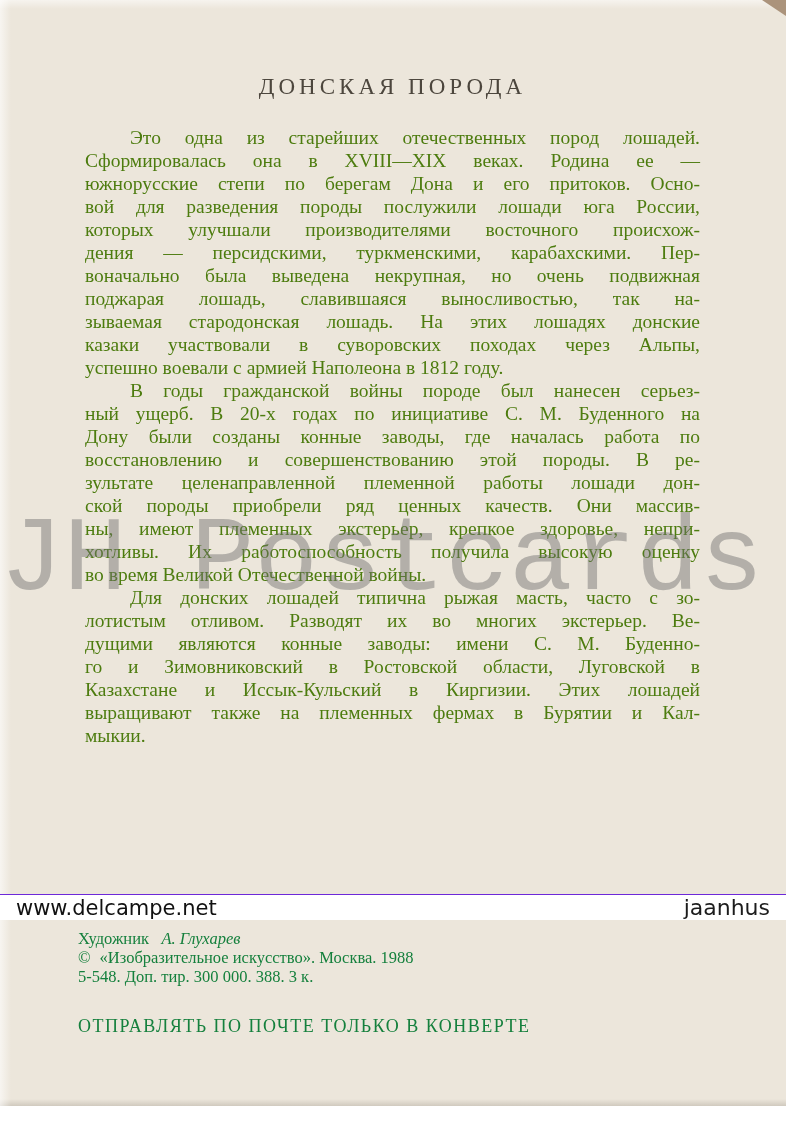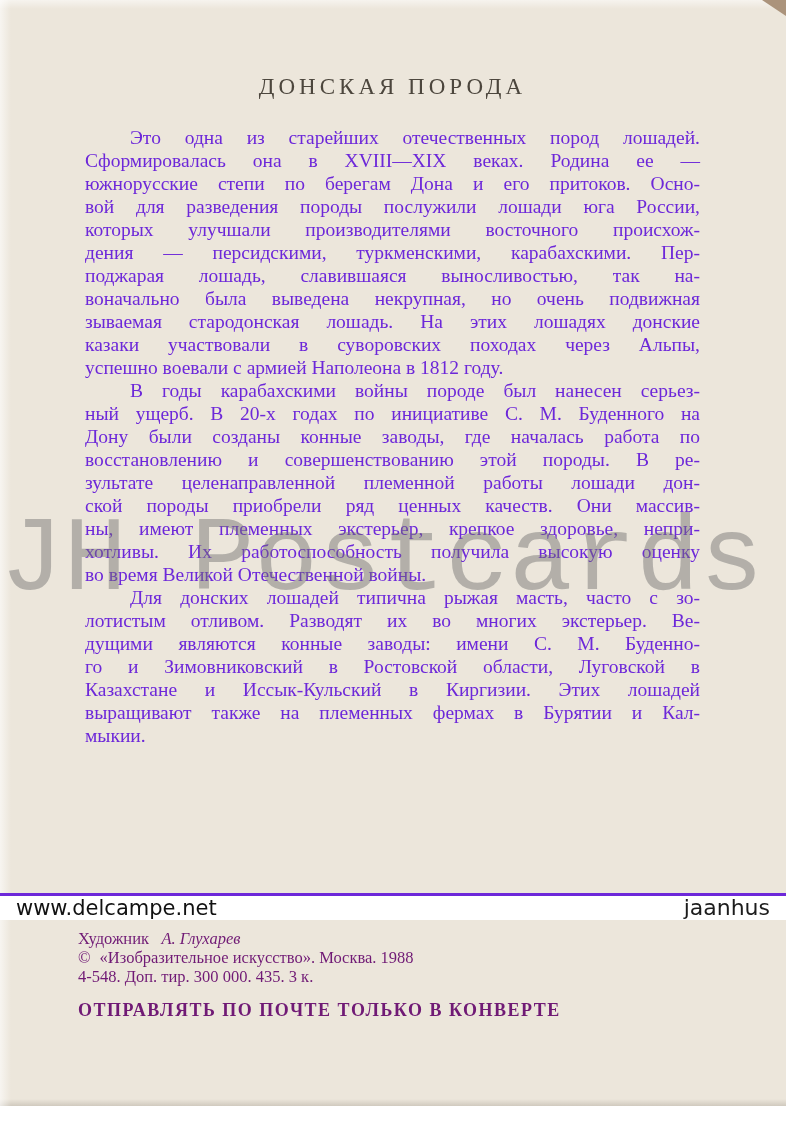--- a/index.html
+++ b/index.html
@@ -15,42 +15,42 @@
       linear-gradient(180deg, rgba(0,0,0,0) calc(100% - 7px), rgba(110,102,90,.22) 100%),
       #ece6db;}
   .corner-tear{position:absolute;top:0;right:0;width:24px;height:16px;
     background:#ab937b;clip-path:polygon(0 0,100% 0,100% 100%);}
 
   
   .title{position:absolute;left:85px;width:615px;top:74px;text-align:center;
     font-size:23px;letter-spacing:4px;color:#4c463d;white-space:nowrap;}
 
   
-  .text-block{position:absolute;left:85px;top:126px;width:615px;color:#6d28d9;}
+  .text-block{position:absolute;left:85px;top:126px;width:615px;color:#4d7c0f;}
   .line{height:23px;line-height:23px;font-size:19.5px;white-space:nowrap;overflow:visible;}
   .j{text-align:justify;text-align-last:justify;white-space:normal;}
   .f{text-indent:45px;}
   .e{text-align:center;text-align-last:left;}
 
   
   .watermark{position:absolute;left:0;top:506px;width:786px;text-align:left;
     font-family:Liberation Mono, monospace;
     font-size:106px;line-height:1.05;color:rgba(112,112,112,0.46);
     white-space:nowrap;pointer-events:none;}
 
   
-  .imprint{position:absolute;left:78px;top:929px;color:#701a75;}
+  .imprint{position:absolute;left:78px;top:929px;color:#15803d;}
   .imprint .row{font-size:16.5px;line-height:19px;white-space:nowrap;}
   .artist-name{font-style:italic;}
   .copy-symbol{display:inline-block;margin-right:9px;}
-  .mailing{margin-top:14px;font-size:18px;letter-spacing:1.5px;white-space:nowrap;font-weight:bold;}
+  .mailing{margin-top:30px;font-size:18px;letter-spacing:1.5px;white-space:nowrap;}
 
   
   .footer{position:absolute;left:0;bottom:0;width:786px;height:26px;background:#ffffff;
-    border-top:3px solid #6d28d9;display:flex;justify-content:space-between;align-items:center;
+    border-top:1px solid #6d28d9;display:flex;justify-content:space-between;align-items:center;
     padding:12px 16px;box-sizing:border-box;
     font-family:"DejaVu Sans","Liberation Sans",sans-serif;color:#111;}
   .footer .fl{font-size:21px;line-height:26px;}
   .footer .fr{font-size:22px;line-height:26px;color:#1c1c1c;}
 </style>
 </head>
 <body>
 
 <div class="scan">
   <div class="paper"></div>
@@ -59,27 +59,27 @@
   <div class="title">ДОНСКАЯ ПОРОДА</div>
 
   <div class="text-block">
 
     <div class="line j f">Это одна из старейших отечественных пород лошадей.</div>
     <div class="line j">Сформировалась она в XVIII—XIX веках. Родина ее —</div>
     <div class="line j">южнорусские степи по берегам Дона и его притоков. Осно-</div>
     <div class="line j">вой для разведения породы послужили лошади юга России,</div>
     <div class="line j">которых улучшали производителями восточного происхож-</div>
     <div class="line j">дения — персидскими, туркменскими, карабахскими. Пер-</div>
+    <div class="line j">воначально была выведена некрупная, но очень подвижная</div>
     <div class="line j">поджарая лошадь, славившаяся выносливостью, так на-</div>
-    <div class="line j">воначально была выведена некрупная, но очень подвижная</div>
     <div class="line j">зываемая стародонская лошадь. На этих лошадях донские</div>
     <div class="line j">казаки участвовали в суворовских походах через Альпы,</div>
     <div class="line e">успешно воевали с армией Наполеона в 1812 году.</div>
 
-    <div class="line j f">В годы карабахскими войны породе был нанесен серьез-</div>
+    <div class="line j f">В годы гражданской войны породе был нанесен серьез-</div>
     <div class="line j">ный ущерб. В 20-х годах по инициативе С. М. Буденного на</div>
     <div class="line j">Дону были созданы конные заводы, где началась работа по</div>
     <div class="line j">восстановлению и совершенствованию этой породы. В ре-</div>
     <div class="line j">зультате целенаправленной племенной работы лошади дон-</div>
     <div class="line j">ской породы приобрели ряд ценных качеств. Они массив-</div>
     <div class="line j">ны, имеют племенных экстерьер, крепкое здоровье, непри-</div>
     <div class="line j">хотливы. Их работоспособность получила высокую оценку</div>
     <div class="line e">во время Великой Отечественной войны.</div>
 
     <div class="line j f">Для донских лошадей типична рыжая масть, часто с зо-</div>
@@ -95,21 +95,21 @@
 
   <div class="imprint">
     <div class="row">
       <span>Художник</span>
       <span>&nbsp;</span>
       <span class="artist-name">А. Глухарев</span>
     </div>
     <div class="row">
       <span class="copy-symbol">©</span><span>«Изобразительное искусство». Москва. 1988</span>
     </div>
-    <div class="row">4-548. Доп. тир. 300 000. 435. 3 к.</div>
+    <div class="row">5-548. Доп. тир. 300 000. 388. 3 к.</div>
     <div class="mailing">ОТПРАВЛЯТЬ ПО ПОЧТЕ ТОЛЬКО В КОНВЕРТЕ</div>
   </div>
 
   <div class="footer">
     <span class="fl">www.delcampe.net</span>
     <span class="fr">jaanhus</span>
   </div>
 </div>
 
 </body></html>

